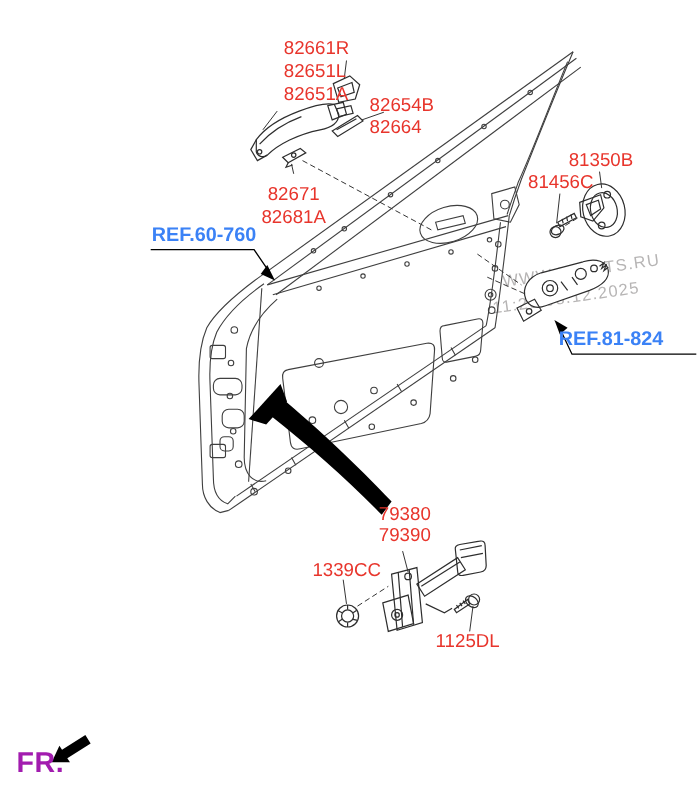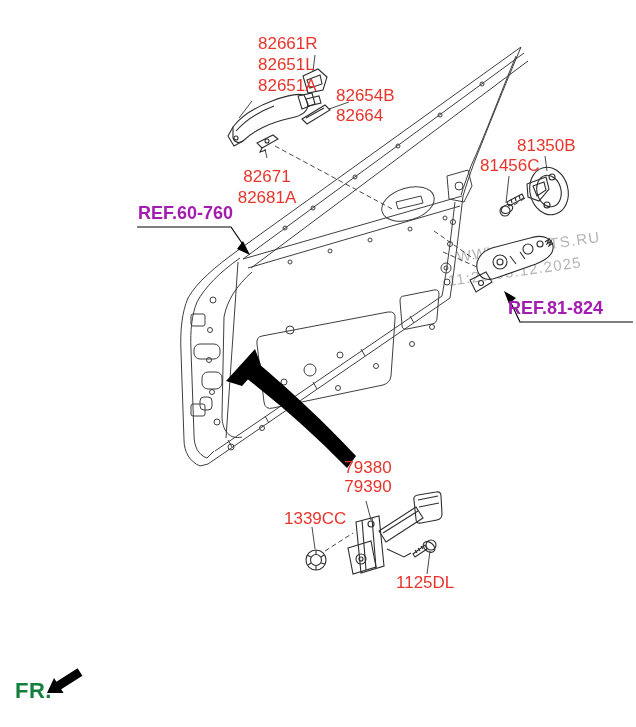--- a/index.html
+++ b/index.html
@@ -8,29 +8,29 @@
     font-family:"Liberation Sans", sans-serif;
   }
   .stage svg{position:absolute;left:0;top:0;}
   .plabel{
     position:absolute;color:#e8352c;font-size:17px;line-height:21px;
     white-space:nowrap;letter-spacing:0px;
   }
   .plabel div{cursor:pointer;}
   .center{text-align:center;}
   .ref{
-    position:absolute;color:#a21caf;font-size:18px;font-weight:700;
+    position:absolute;color:#3b82f6;font-size:18px;font-weight:700;
     white-space:nowrap;cursor:pointer;
   }
   .wm{
     position:absolute;color:#b3b1b1;font-size:15px;letter-spacing:1.2px;
     transform:rotate(-8deg);transform-origin:left center;white-space:nowrap;opacity:.95;
   }
   .fr{
-    position:absolute;color:#15803d;font-size:22px;font-weight:700;letter-spacing:.5px;
+    position:absolute;color:#a21caf;font-size:26px;font-weight:700;letter-spacing:.5px;
   }
 </style>
 </head>
 <body>
 
 <div class="stage">
 
   <div class="wm" style="left:457px;top:248px;">WWW.ELCATS.RU</div>
   <div class="wm" style="left:448px;top:272px;">11:26 08.12.2025</div>
 

